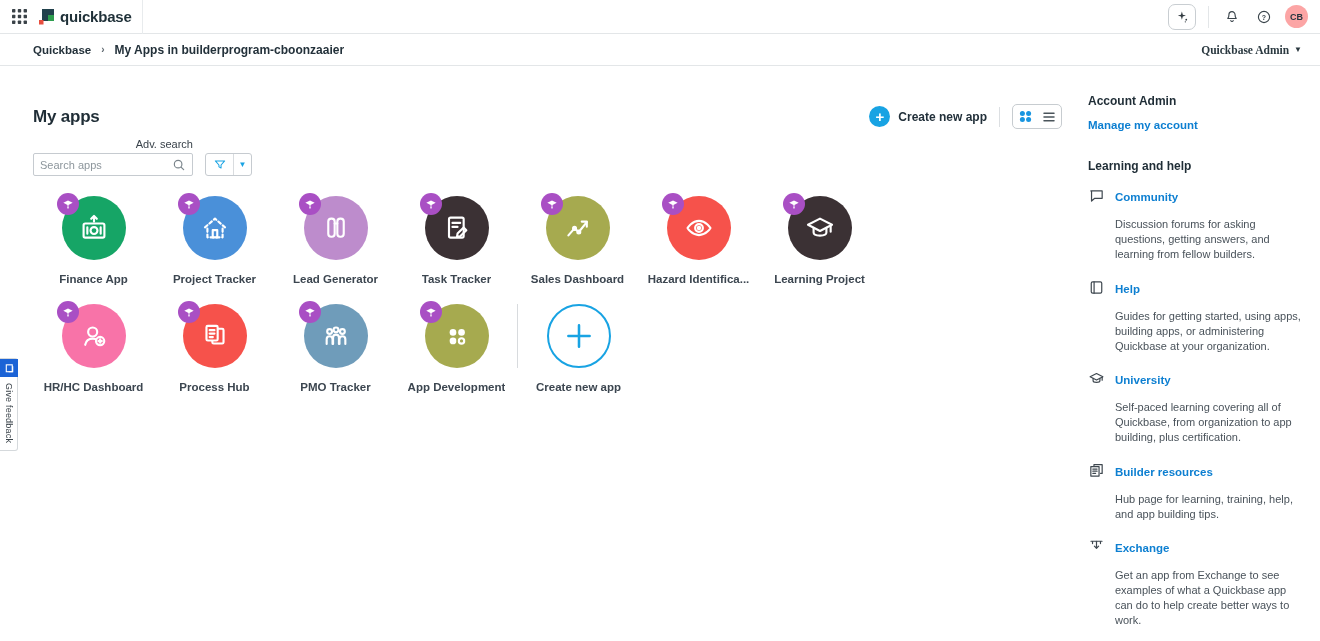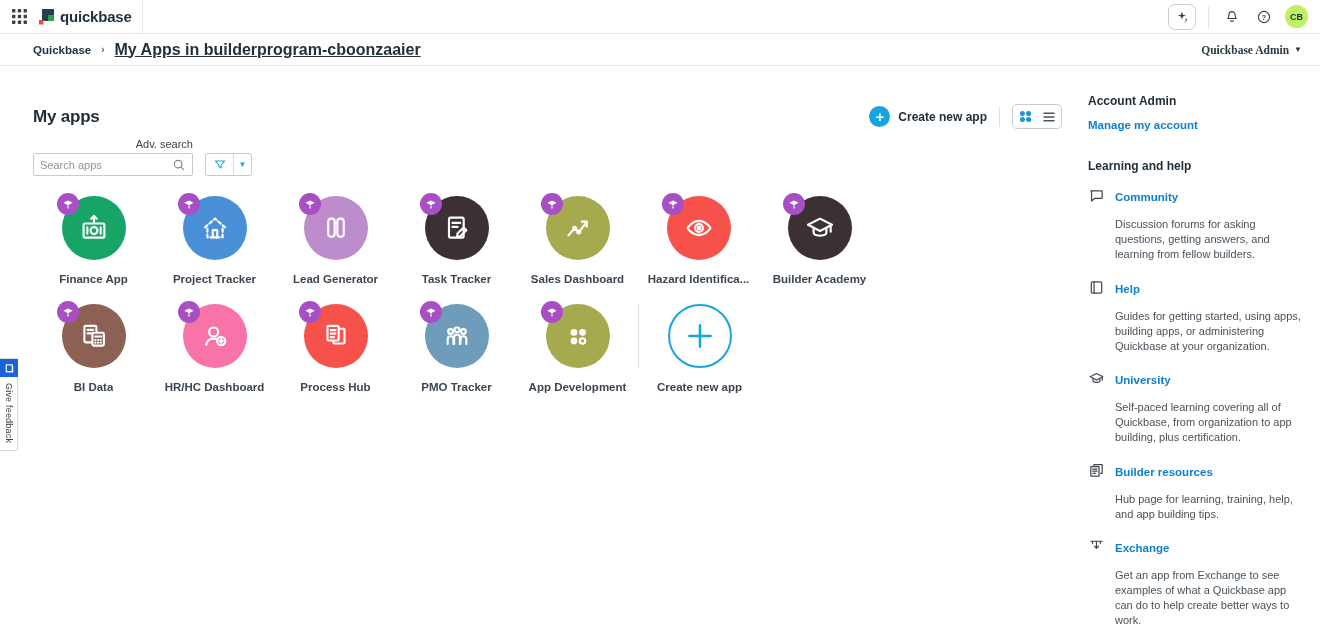--- a/index.html
+++ b/index.html
@@ -9,27 +9,27 @@
   
   .topbar { height:34px; border-bottom:1px solid #e3e6e8; display:flex; align-items:center; padding:0 12px 0 8px; }
   .waffle-btn { width:22px; height:22px; display:flex; align-items:center; justify-content:center; cursor:pointer; }
   .logo { display:flex; align-items:center; gap:5px; padding:0 10px 0 8px; height:34px; }
   .logo-text { font-size:15px; font-weight:bold; color:#1f3038; letter-spacing:-0.2px; }
   .topbar-div { width:1px; height:34px; background:#e8ebed; }
   .topbar-right { margin-left:auto; display:flex; align-items:center; gap:10px; }
   .ai-btn { width:28px; height:26px; border:1px solid #c9ced2; border-radius:7px; display:flex; align-items:center; justify-content:center; background:#fff; cursor:pointer; }
   .tb-div2 { width:1px; height:22px; background:#e3e6e8; margin:0 2px; }
   .tb-icon { width:22px; height:22px; display:flex; align-items:center; justify-content:center; cursor:pointer; }
-  .avatar { width:23px; height:23px; border-radius:50%; background:#bef264; color:#273640; font-size:9px; font-weight:bold; display:flex; align-items:center; justify-content:center; cursor:pointer; }
+  .avatar { width:23px; height:23px; border-radius:50%; background:#fca5a5; color:#273640; font-size:9px; font-weight:bold; display:flex; align-items:center; justify-content:center; cursor:pointer; }
 
   
   .crumbbar { height:32px; border-bottom:1px solid #e3e6e8; display:flex; align-items:center; padding:0 18px 0 33px; }
   .crumb { font-size:11.5px; font-weight:bold; color:#23313a; cursor:pointer; }
   .crumb-sep { font-size:10px; color:#5c666d; margin:0 10px; font-weight:bold; }
-  .crumb-current { font-size:16px; font-weight:bold; color:#23313a;text-decoration:underline; }
+  .crumb-current { font-size:12px; font-weight:bold; color:#23313a; }
   .account-menu { margin-left:auto; font-size:11.5px; font-weight:bold; color:#2b3940; cursor:pointer; display:flex; align-items:center; gap:5px;font-family:Liberation Serif, serif; }
   .caret { font-size:8px; color:#2b3940; }
 
   
   .main { display:flex; }
   .content { flex:1; padding:38px 0 0 33px; }
   .sidebar { width:232px; padding:28px 18px 0 0; flex-shrink:0; }
 
   
   .head-row { display:flex; align-items:center; padding-right:26px; }
@@ -330,44 +330,24 @@
                 </svg>
               </span>
               <span style="display:flex">
                 <svg viewBox="0 0 24 24" fill="none" stroke="#fff" stroke-width="1.6" stroke-linecap="round" stroke-linejoin="round" style="width: 32px;">
                   <path d="M3 9.6L12 5l9 4.6-9 4.6z"></path>
                   <path d="M7.2 11.8v3.6c0 1.3 2.1 2.3 4.8 2.3s4.8-1 4.8-2.3v-3.6"></path>
                   <path d="M20 10.4v4.4"></path>
                 </svg>
               </span>
             </div>
-            <div class="tile-label">Builder Academy</div>
+            <div class="tile-label">Learning Project</div>
           </div>
         </div>
       <div class="app-row" id="app-row-2">
-          <div class="tile" style="--c: #8c6154;">
-            <div class="circle" style="background:#8c6154;--c:#8c6154">
-              <span class="badge">
-                <svg viewBox="0 0 24 24">
-                  <path d="M4 10l8-4 8 4-8 4z" fill="#fff"></path>
-                  <path d="M12 14v3" stroke="#fff" stroke-width="1.6" stroke-linecap="round"></path>
-                  <circle cx="12" cy="18.6" r="1.4" fill="#fff"></circle>
-                </svg>
-              </span>
-              <span style="display:flex">
-                <svg viewBox="0 0 24 24" fill="none" stroke="#fff" stroke-width="1.6" stroke-linecap="round" stroke-linejoin="round" style="width: 32px;">
-                  <rect x="4.8" y="4.4" width="9" height="12.4" rx="1"></rect>
-                  <path d="M7.2 7.4h4.2M7.2 10h4.2"></path>
-                  <rect x="10.8" y="9.6" width="8.6" height="9.6" rx="1" fill="var(--c)"></rect>
-                  <path d="M12.8 12.4h4.6M13 15h.1M15 15h.1M17 15h.1M13 17h.1M15 17h.1M17 17h.1"></path>
-                </svg>
-              </span>
-            </div>
-            <div class="tile-label">BI Data</div>
-          </div>
           <div class="tile" style="--c: #f873a8;">
             <div class="circle" style="background:#f873a8;--c:#f873a8">
               <span class="badge">
                 <svg viewBox="0 0 24 24">
                   <path d="M4 10l8-4 8 4-8 4z" fill="#fff"></path>
                   <path d="M12 14v3" stroke="#fff" stroke-width="1.6" stroke-linecap="round"></path>
                   <circle cx="12" cy="18.6" r="1.4" fill="#fff"></circle>
                 </svg>
               </span>
               <span style="display:flex">

